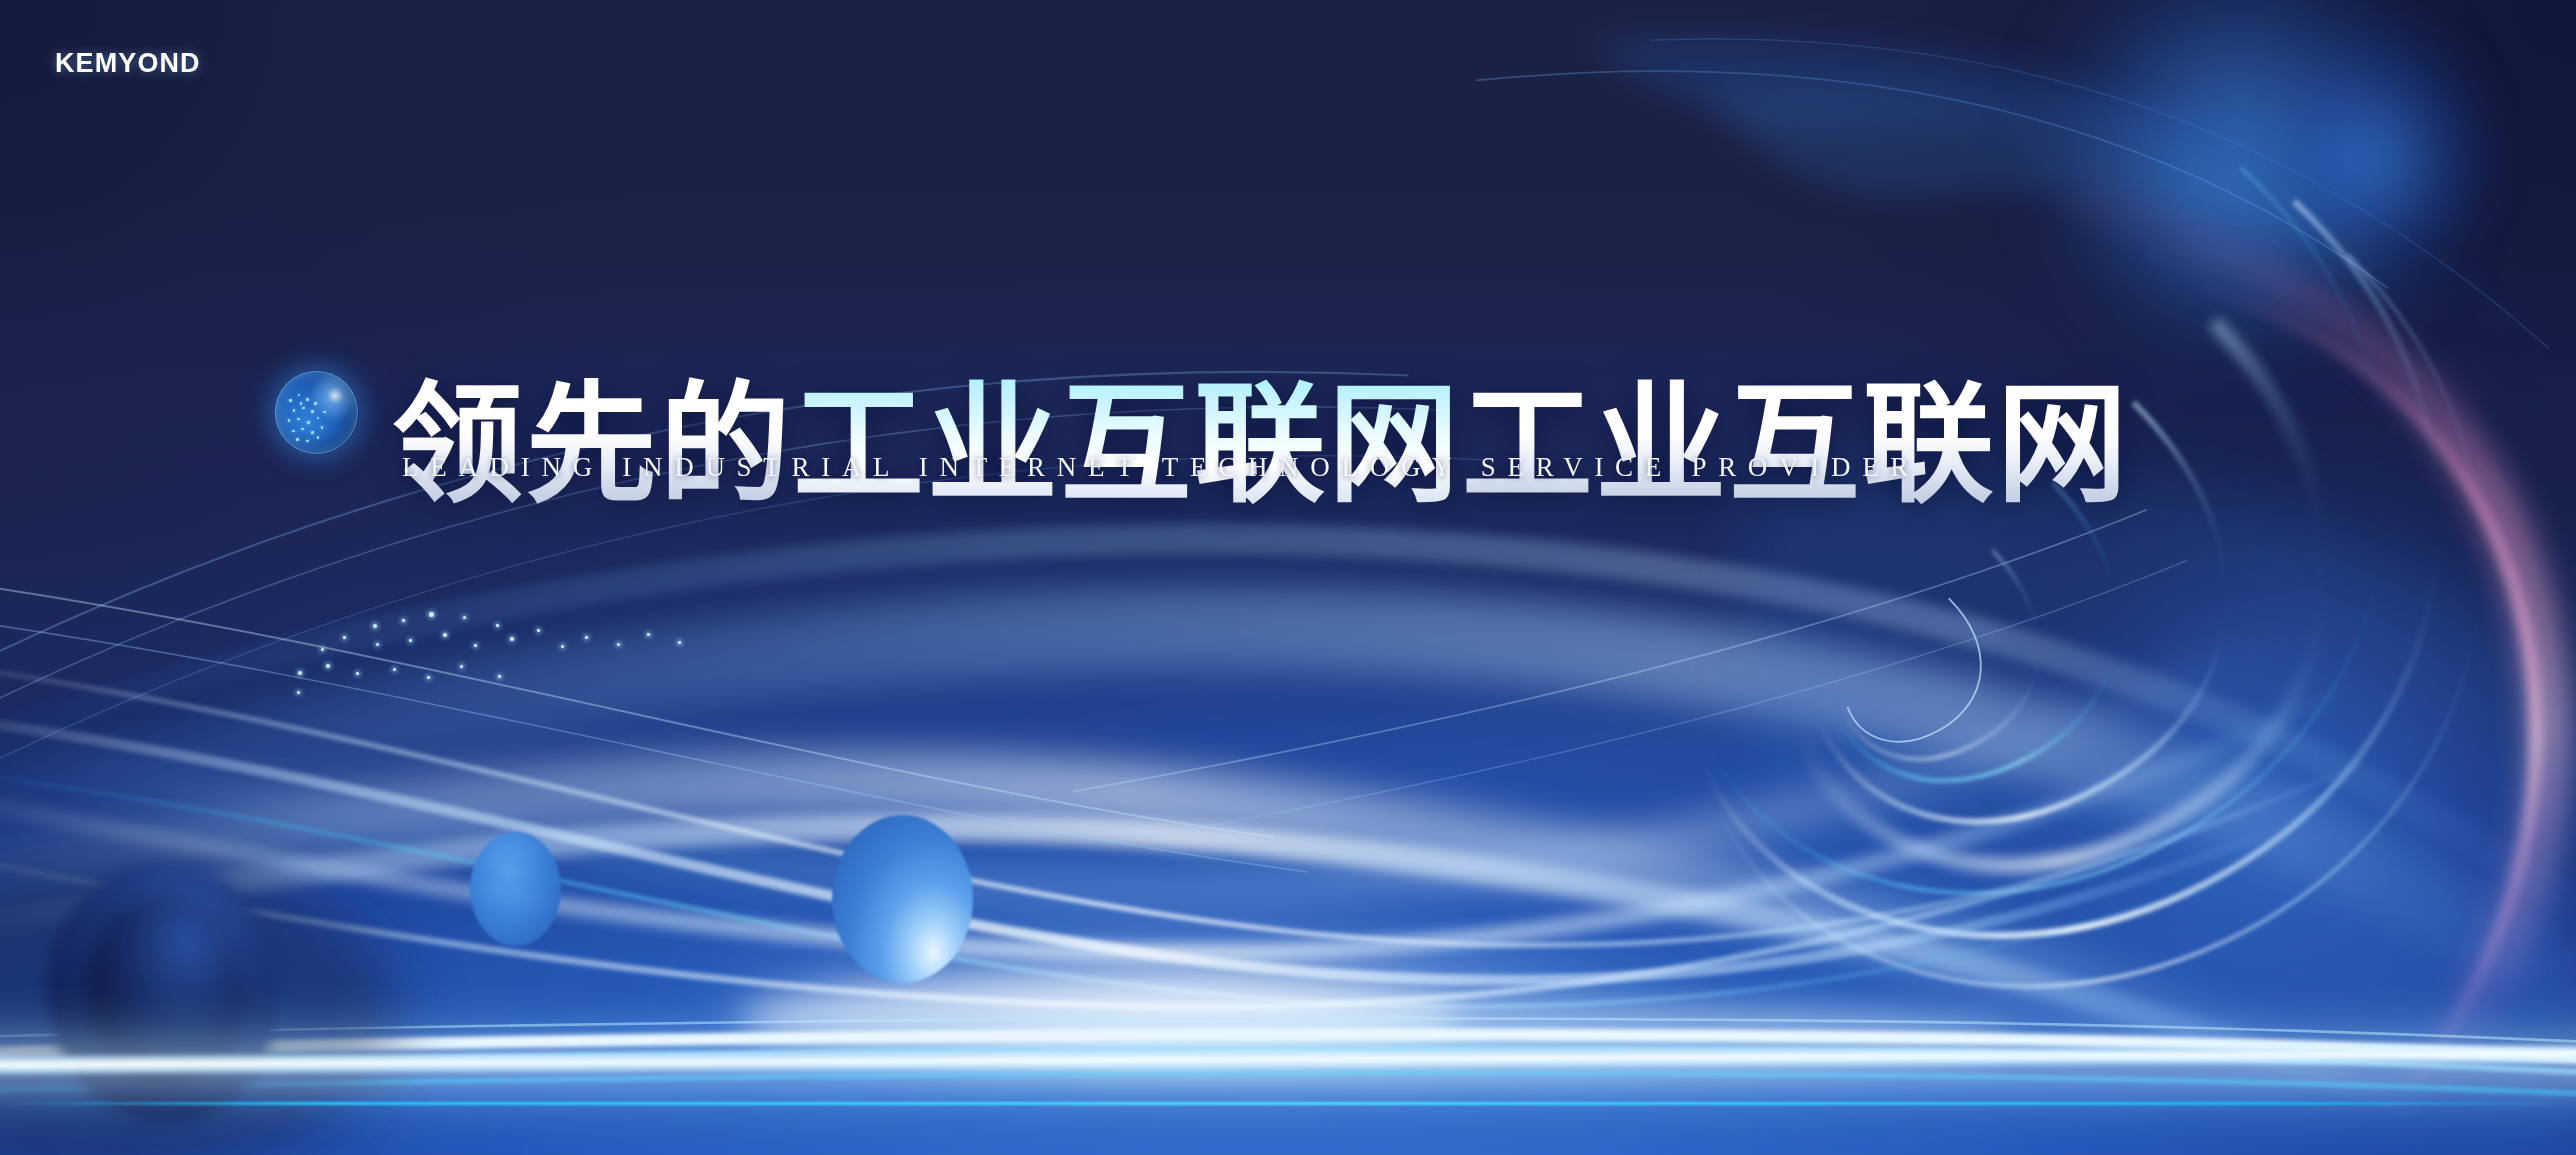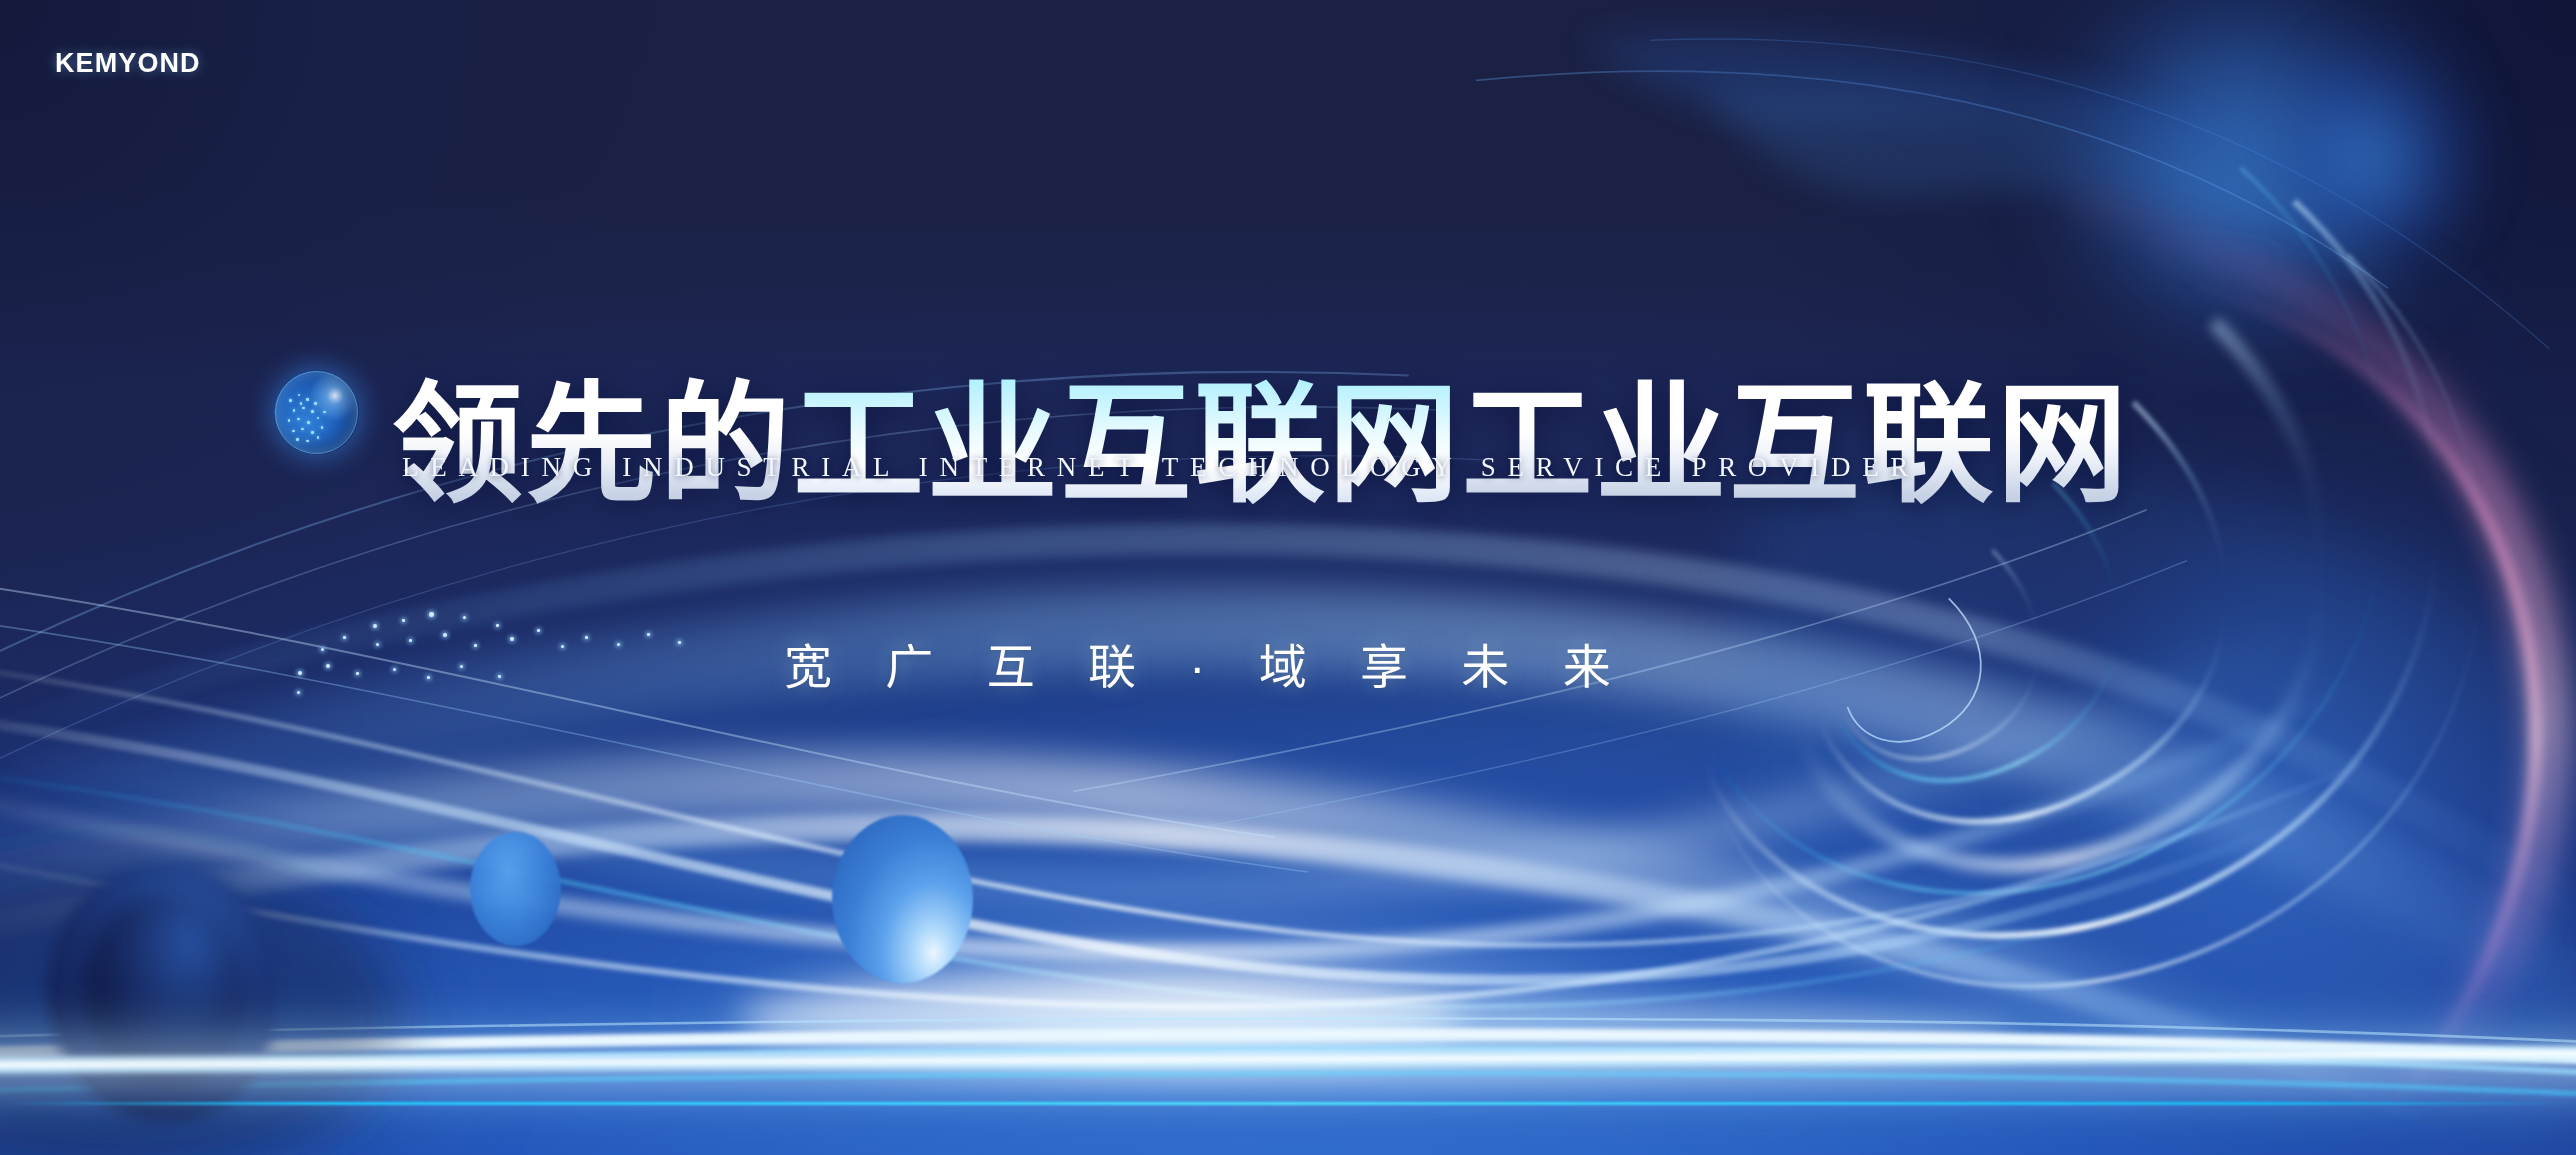--- a/index.html
+++ b/index.html
@@ -356,16 +356,15 @@
   <div class="cyanline" style="top:1102px"></div>
 
   <div class="logo">KEMYOND</div>
 
   <h1 class="headline">
     <span class="seg">领先的</span><span class="seg cyan">工业互联网</span><span class="seg">工业互联网</span>
   </h1>
 
   <div class="subtitle">LEADING INDUSTRIAL INTERNET TECHNOLOGY SERVICE PROVIDER</div>
 
-  <div class="tagline">宽 广 互 联 · 域 享 未 来</div>
 
 </div>
 
 
 </body></html>

